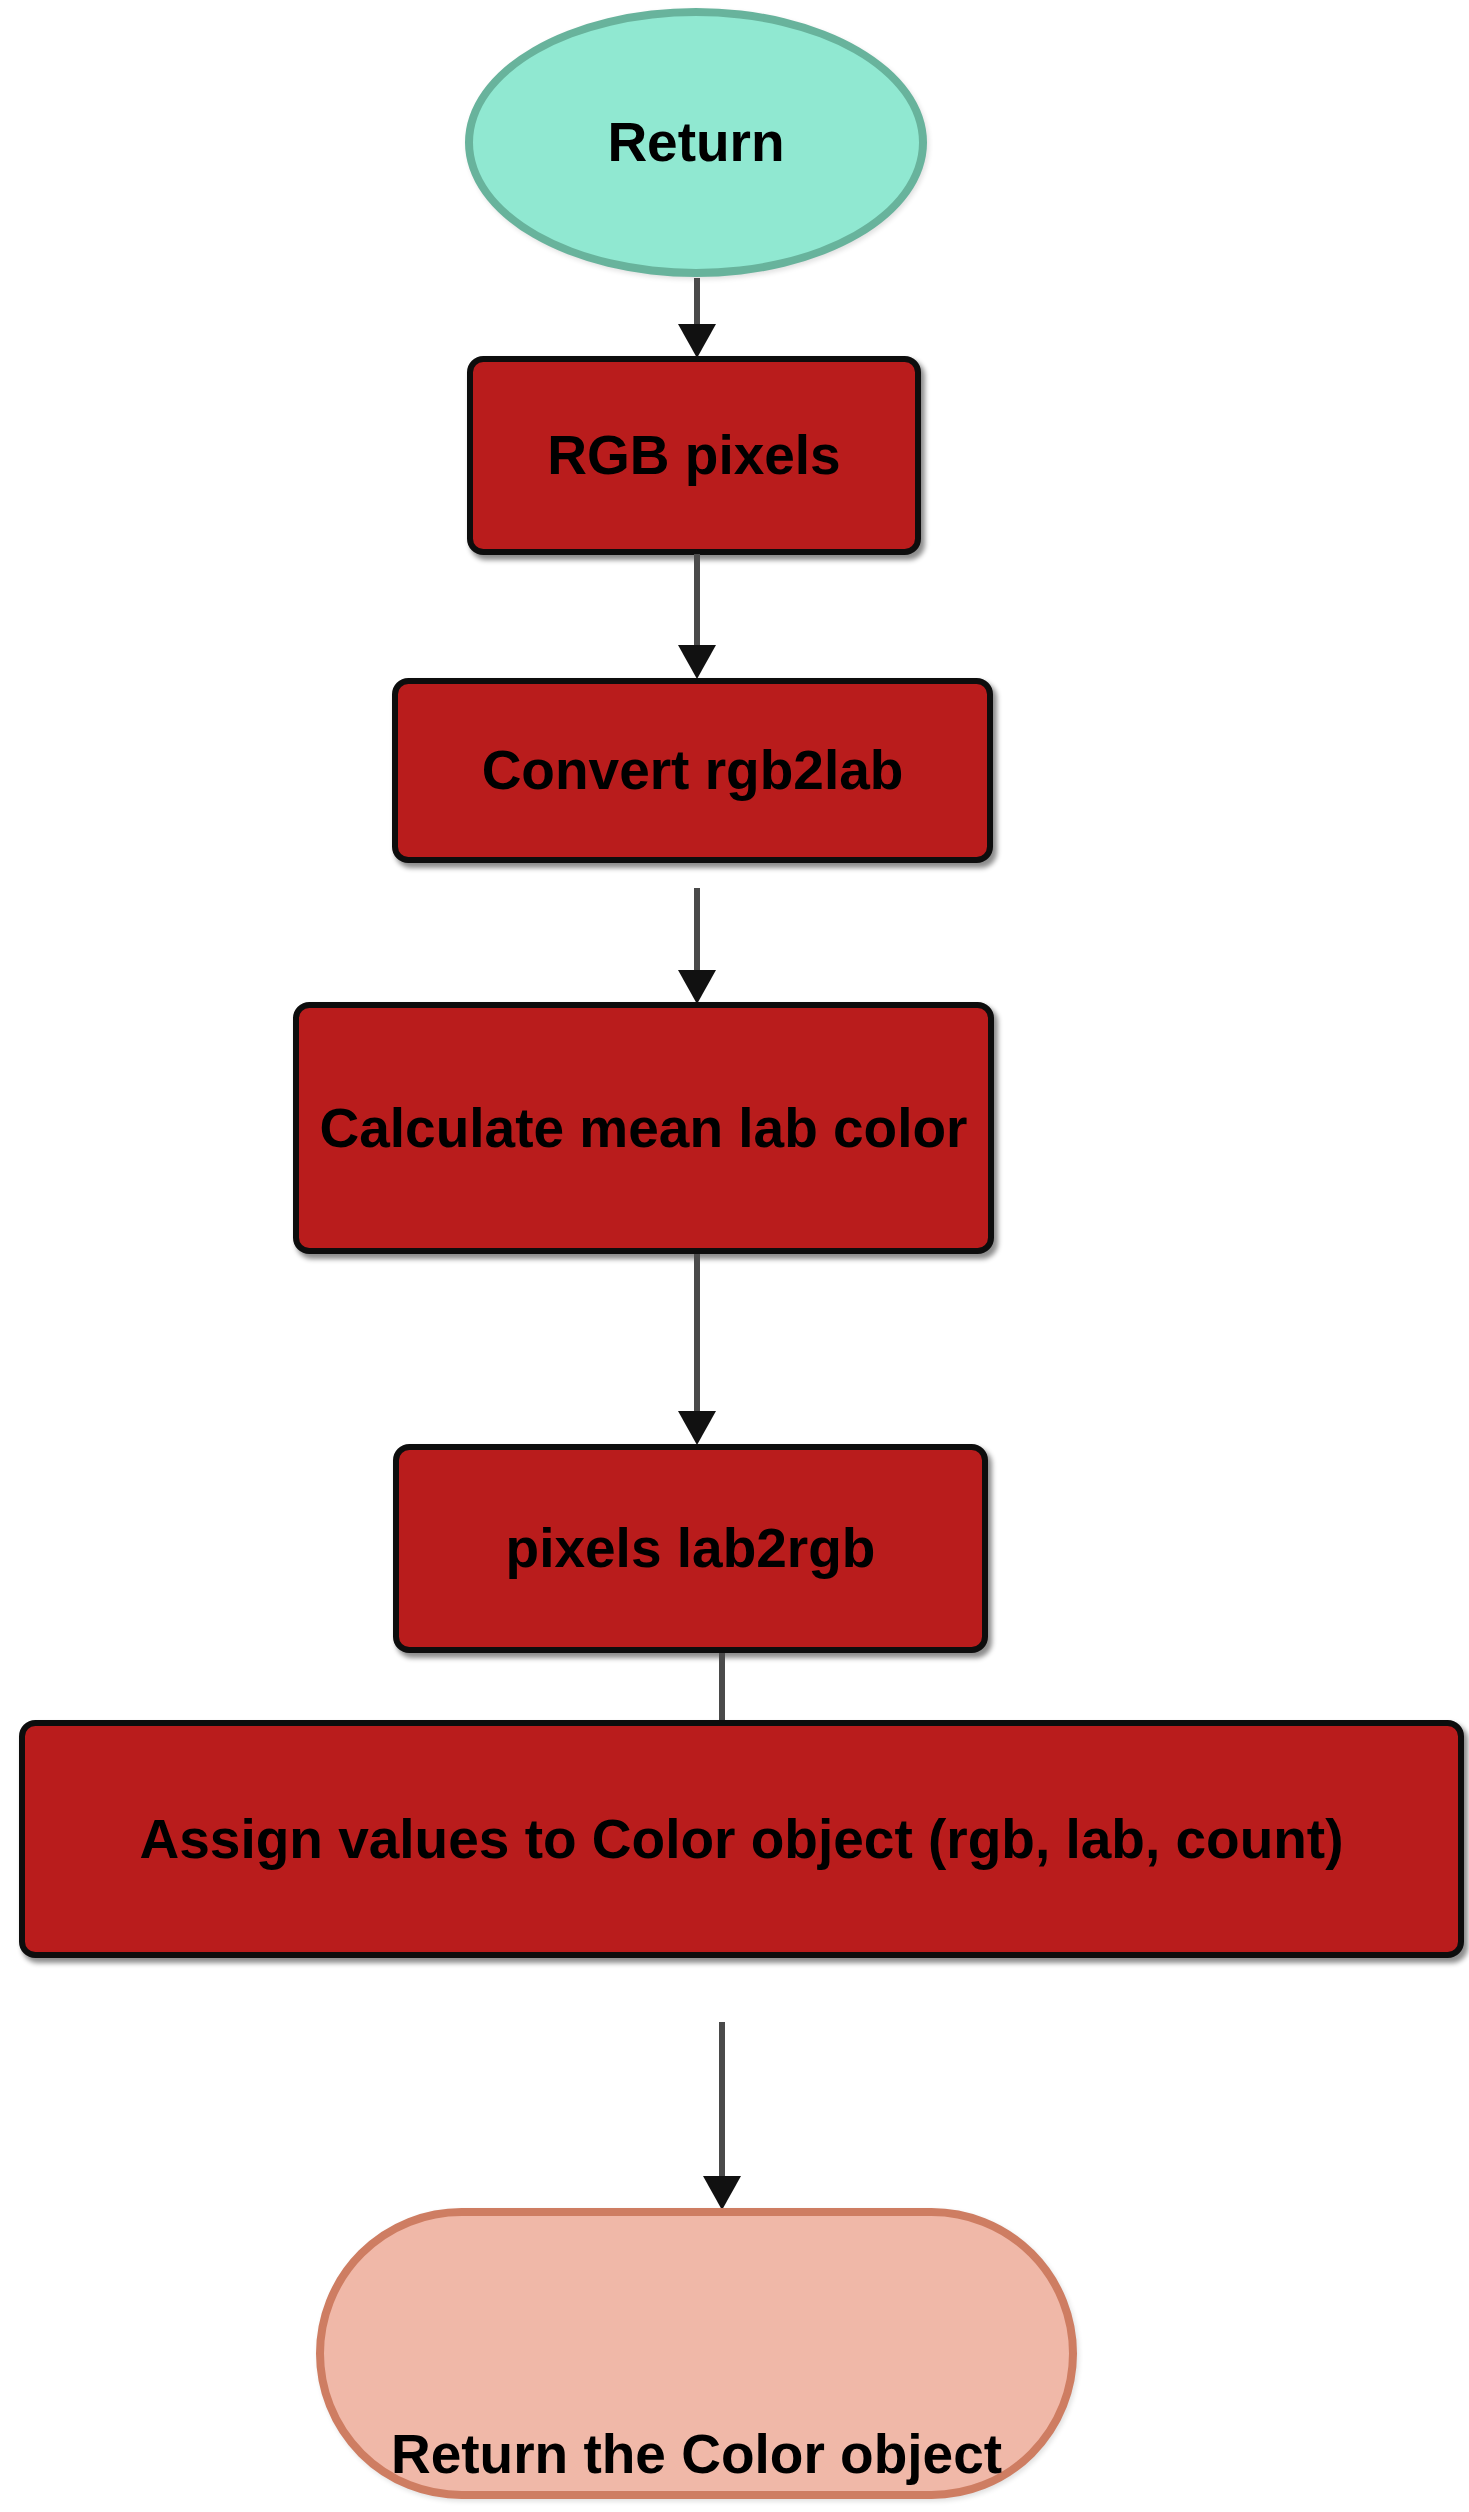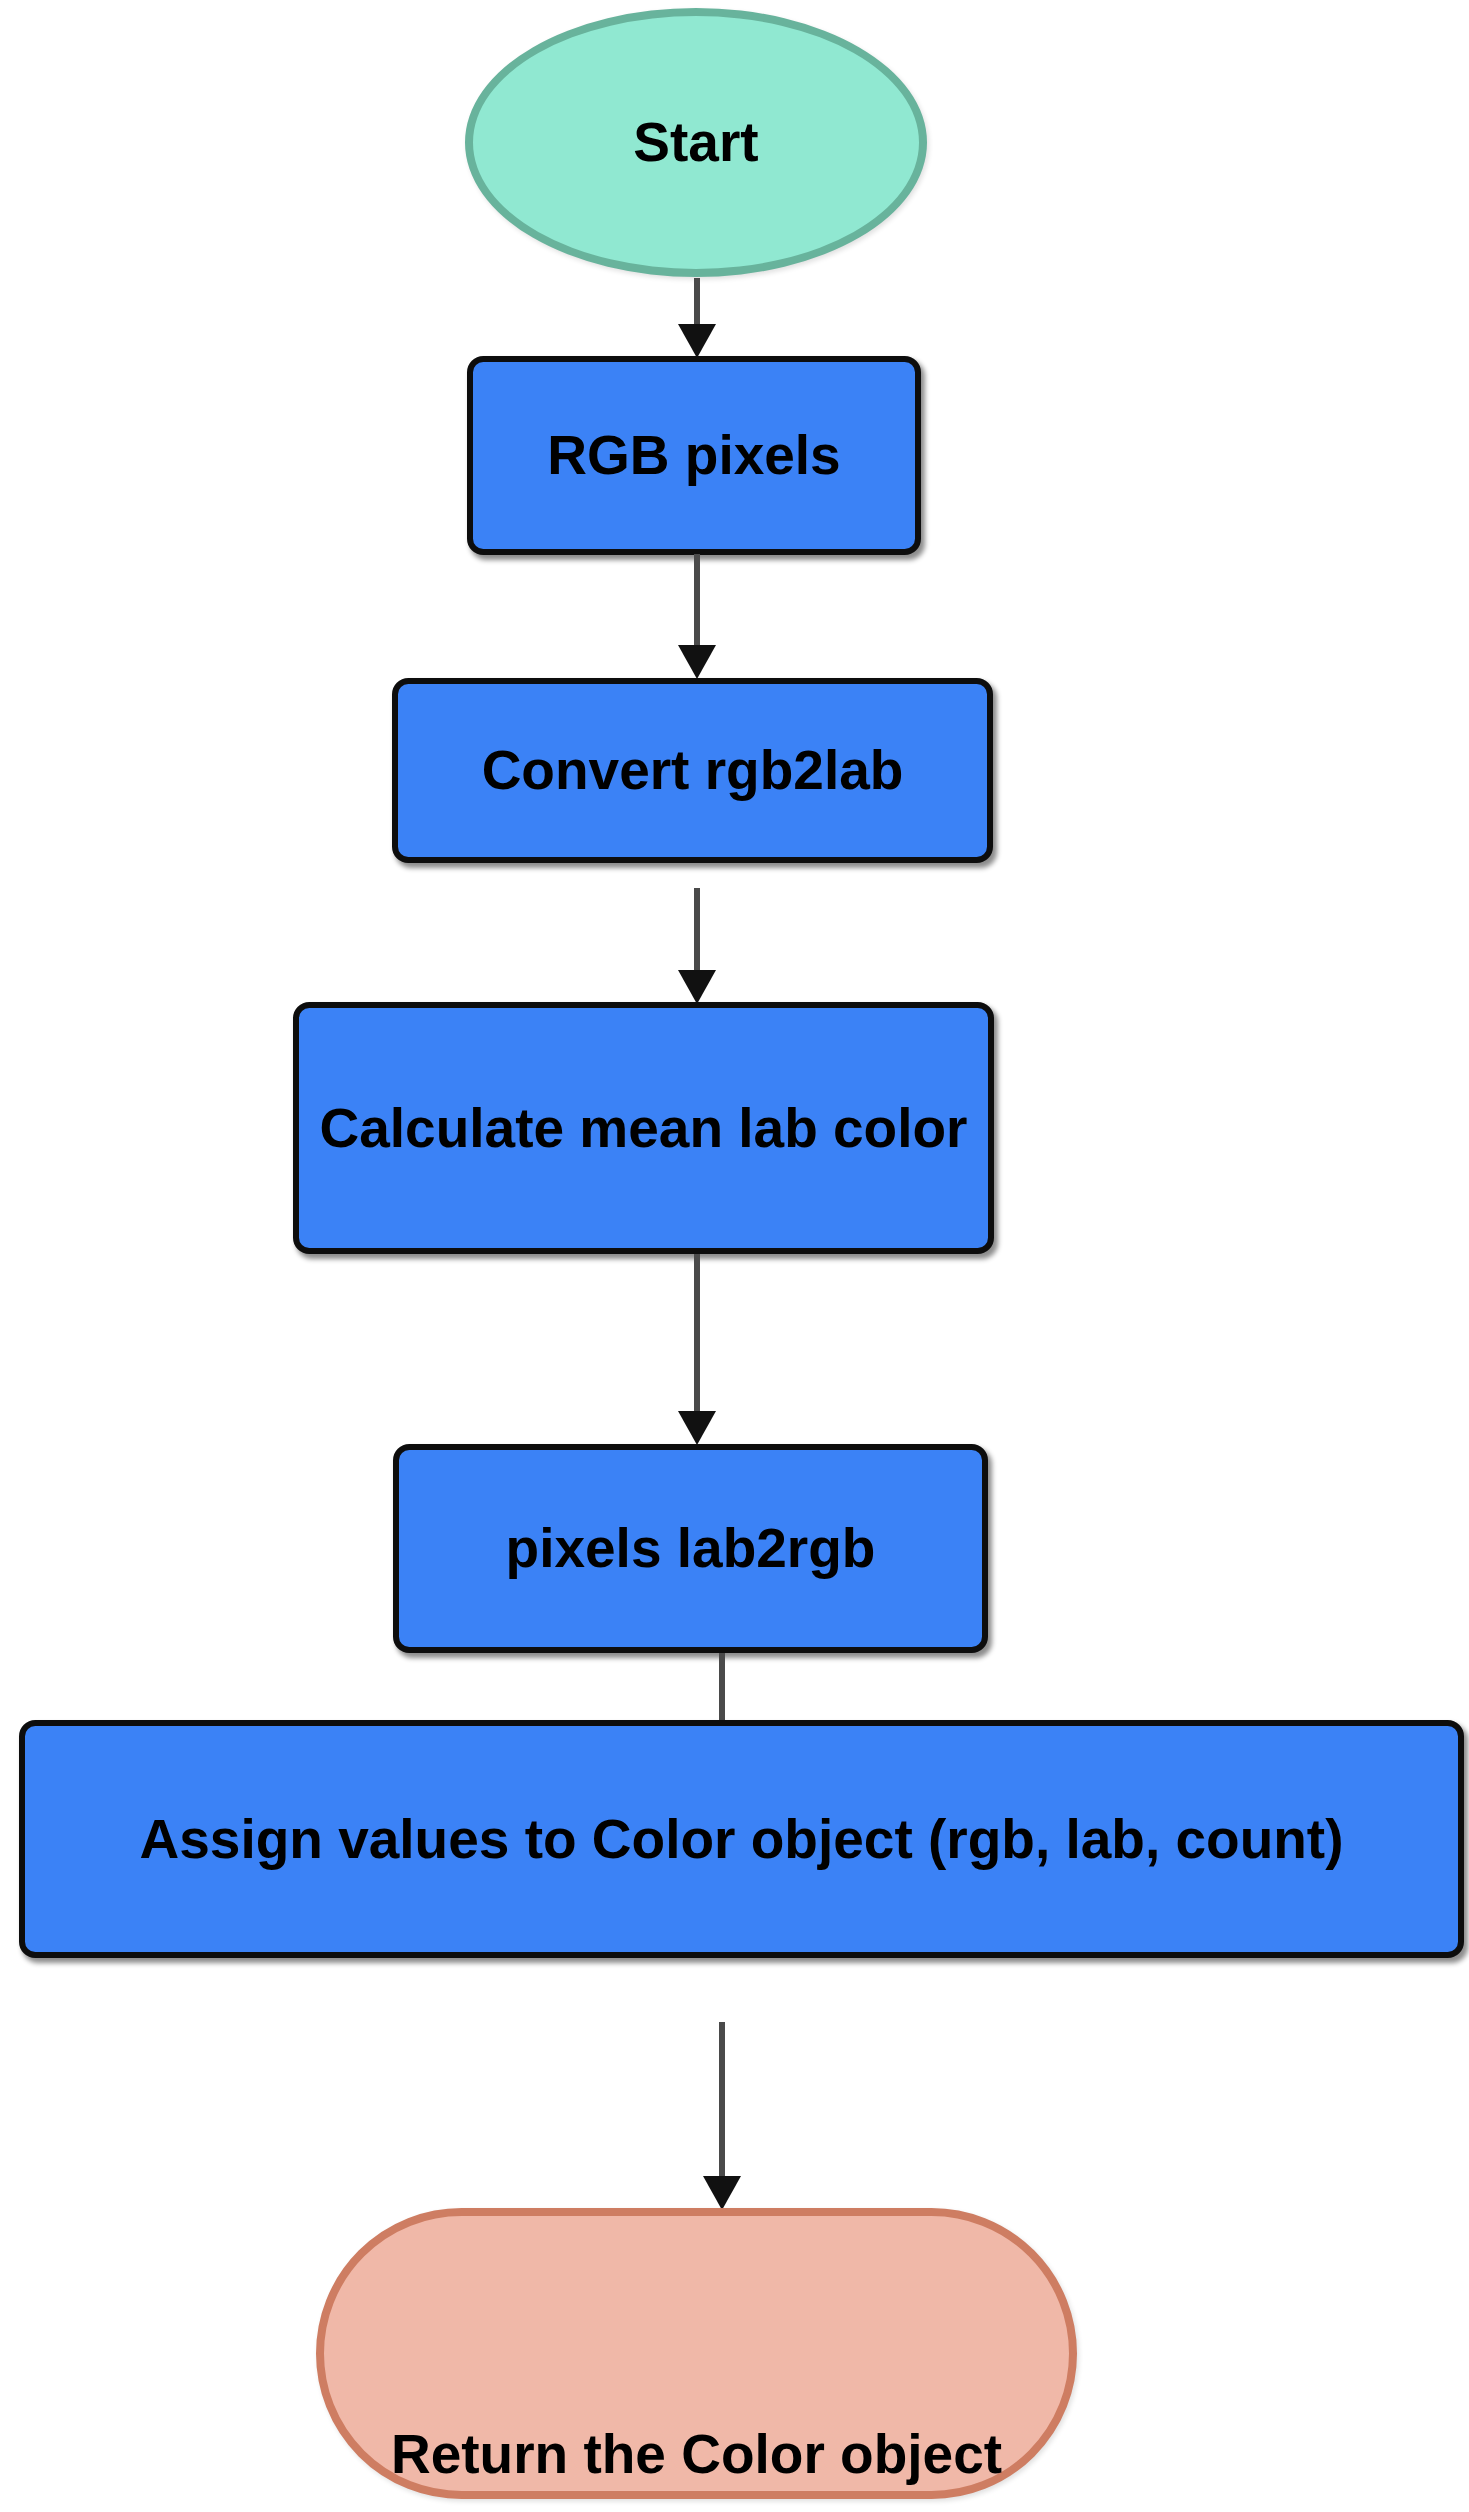--- a/index.html
+++ b/index.html
@@ -21,21 +21,21 @@
     align-items: center;
     justify-content: center;
     text-align: center;
     font-weight: 700;
     color: #000000;
     font-size: 55px;
     line-height: 1.1;
     padding: 6.3px 8.8px;
   }
   .rect {
-    background: #3b82f6;
+    background: #b91c1c;
     border: 6.9px solid #0d0d0d;
     border-radius: 16.3px;
     box-shadow: 3.8px 4.4px 5.6px rgba(0,0,0,0.45);
   }
   .terminator-start {
     background: #90e8d1;
     border: 8.1px solid #68b39c;
     border-radius: 50%;
     box-shadow: 1.9px 2.5px 5px rgba(0,0,0,0.12);
   }
@@ -84,21 +84,21 @@
   #e4 { left: 677px; top: 1254px; height: 191px; }
   #e5 { left: 702px; top: 1653px; height: 132px; }
   #e6 { left: 702px; top: 2022px; height: 188px; }
 </style>
 </head>
 <body>
 
 <div>
 
   <div id="n-start" class="node terminator-start">
-    <span>Start</span>
+    <span>Return</span>
   </div>
 
   <div id="e1" class="connector">
     <div class="line"></div>
     <div class="head"></div>
   </div>
 
   <div id="n-rgb" class="node rect">
     <span>RGB pixels</span>
   </div>

